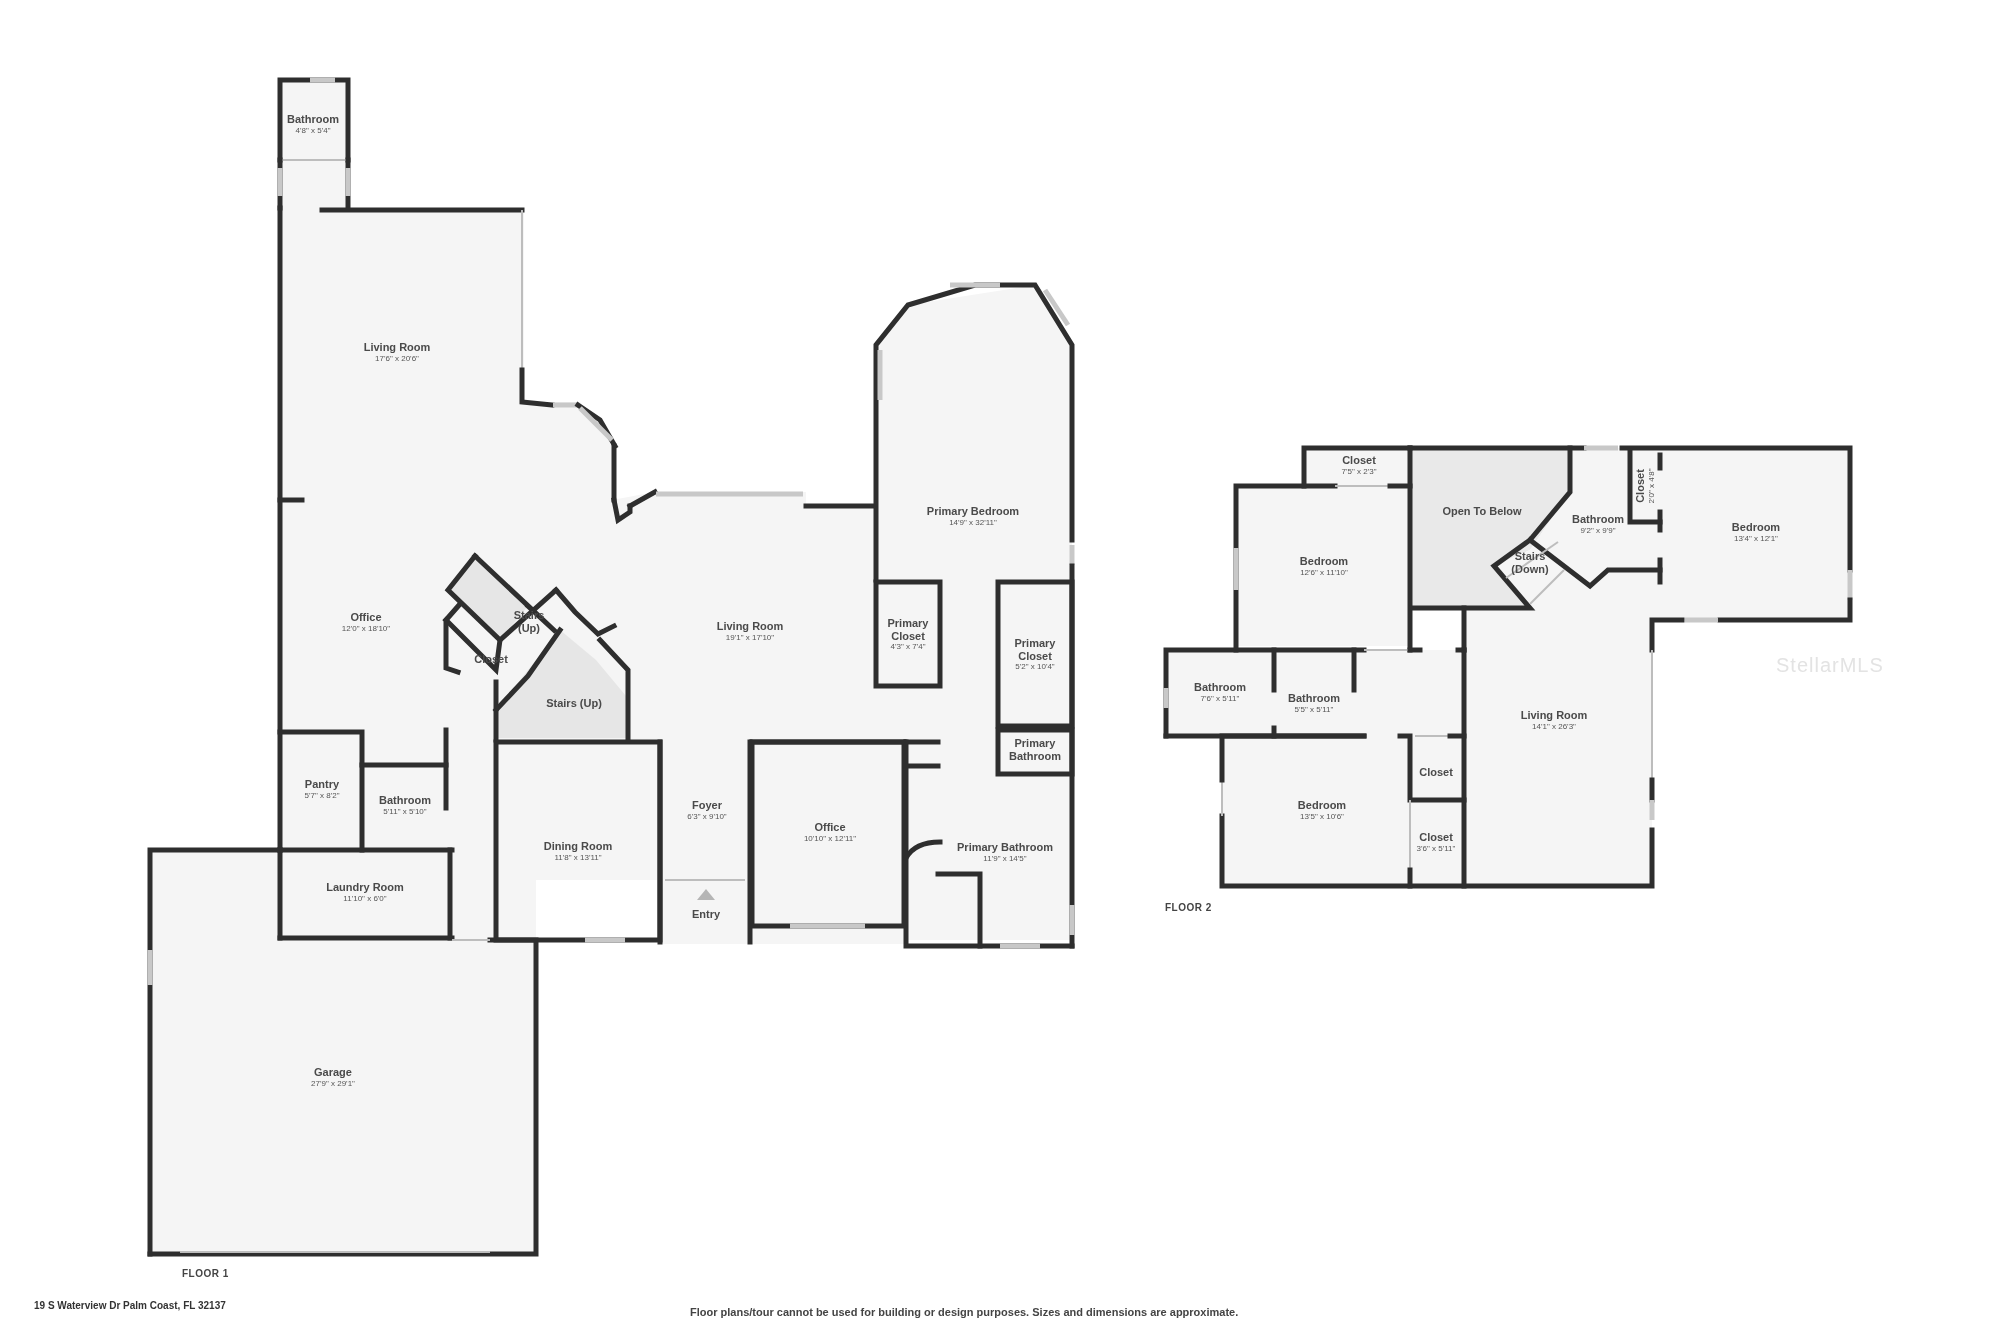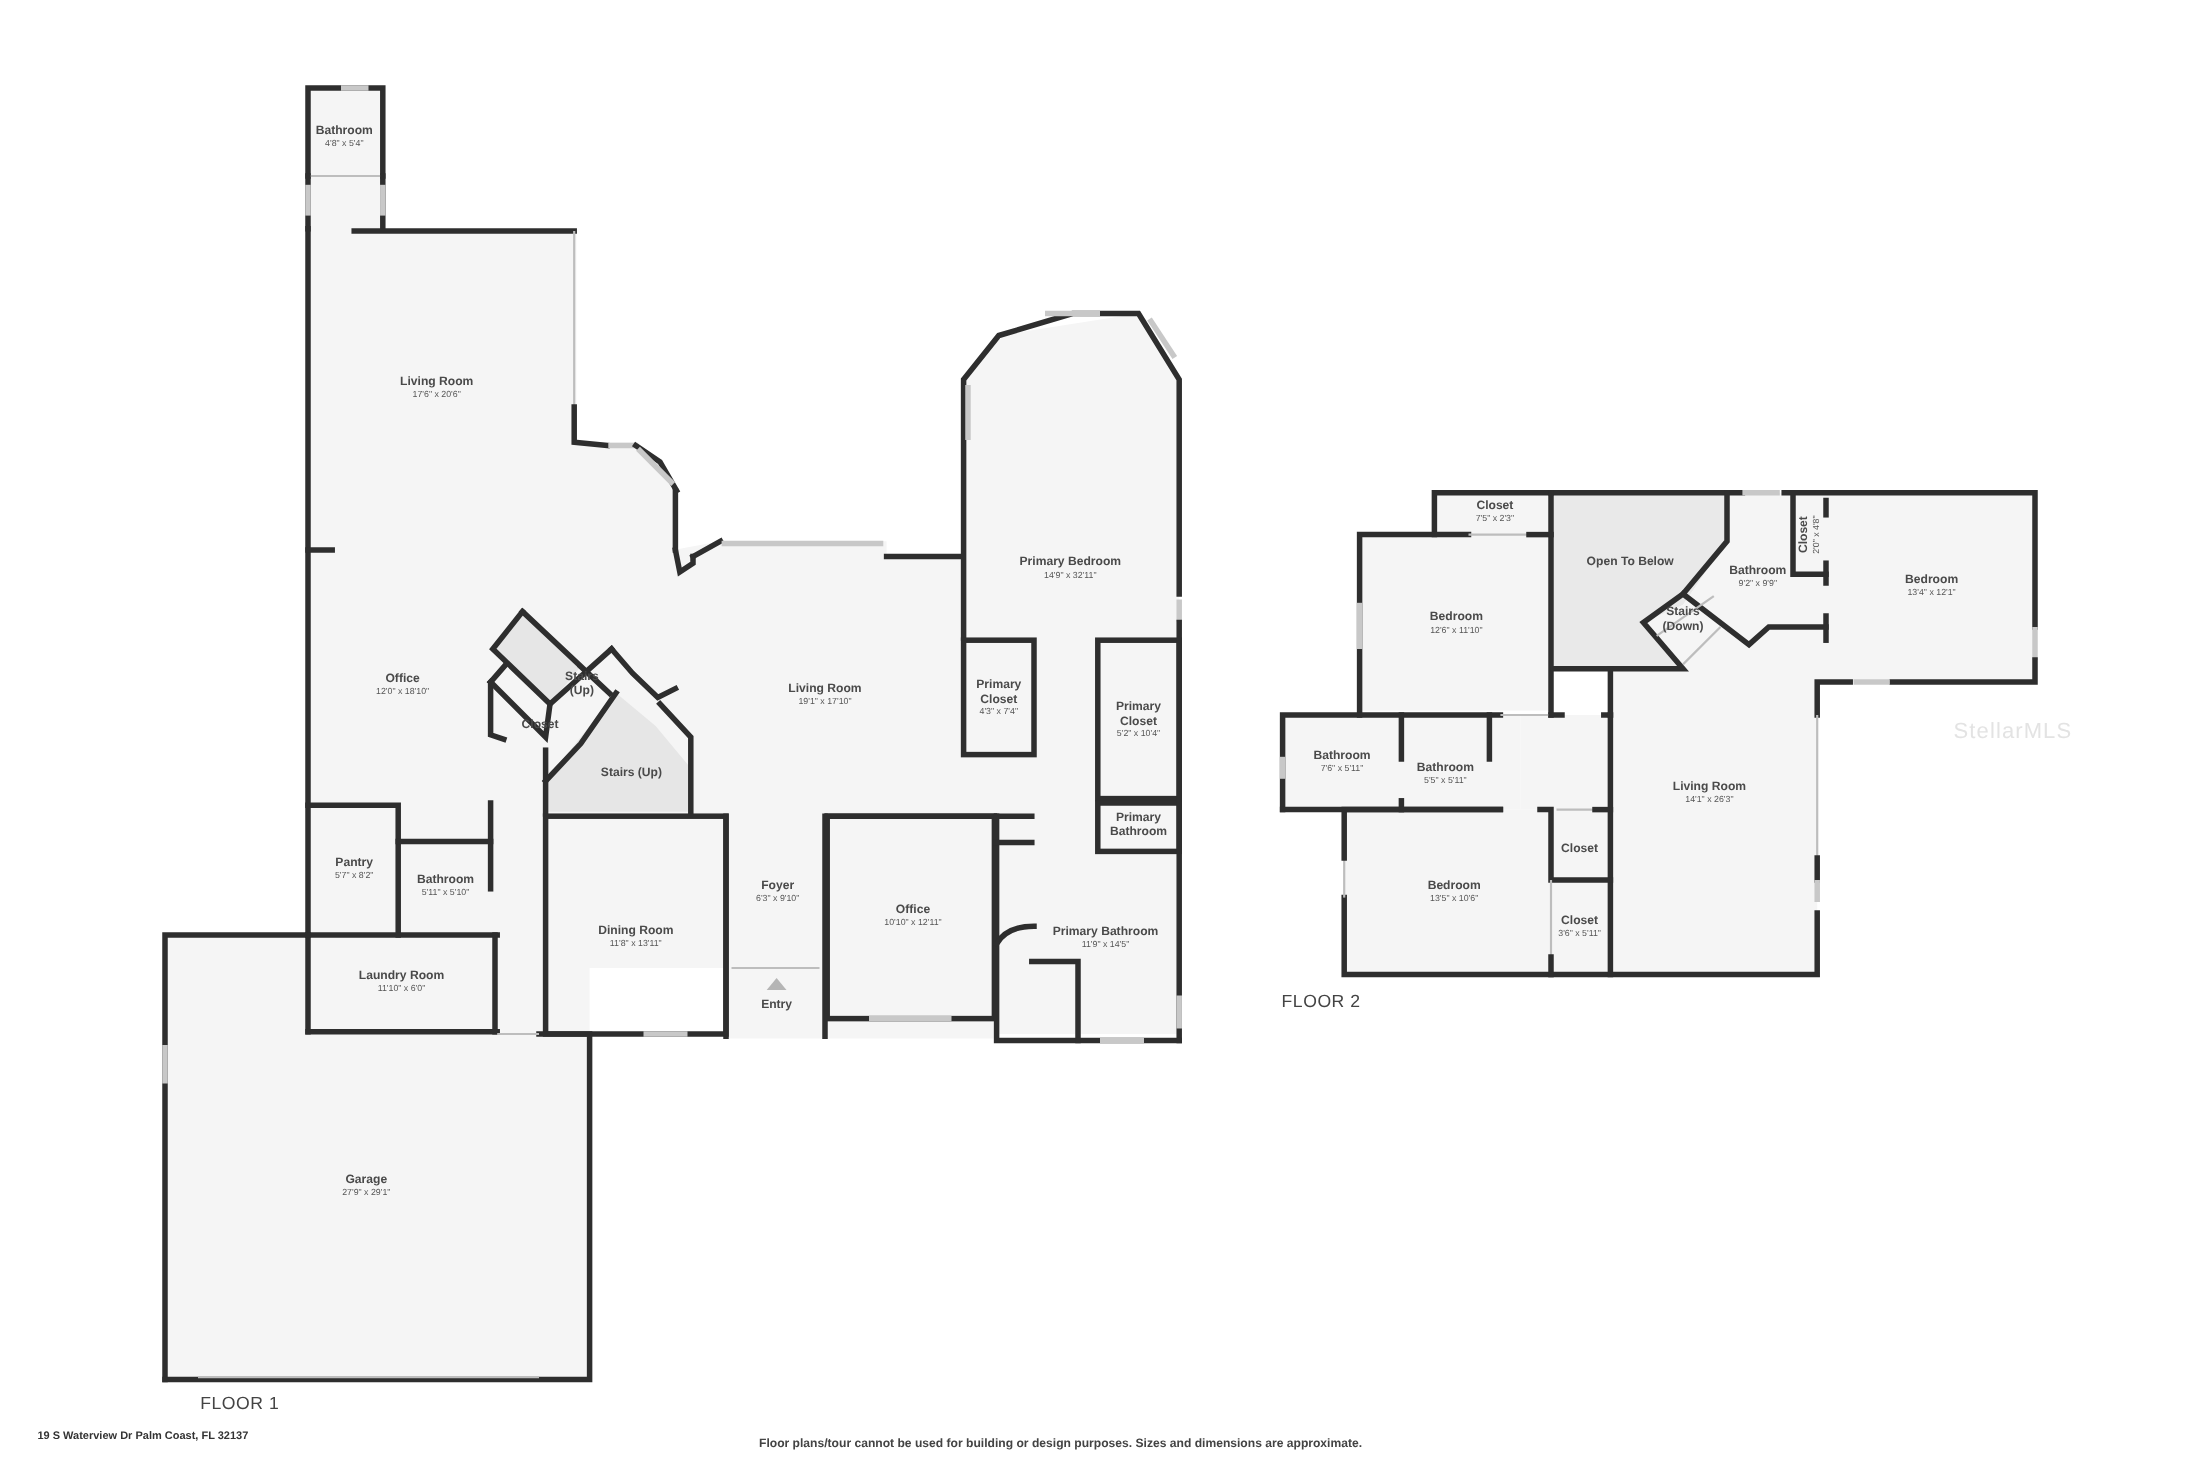--- a/index.html
+++ b/index.html
@@ -7,21 +7,21 @@
   svg.plan { position:absolute; left:0; top:0; }
   .room { fill:#f5f5f5; }
   .stairfill { fill:#e6e6e6; }
   .opengray { fill:#e9e9e9; }
   .wall { stroke:#2e2e2e; stroke-width:5; fill:none; stroke-linecap:square; }
   .thin { stroke:#bdbdbd; stroke-width:2; fill:none; }
   .win { stroke:#c8c8c8; stroke-width:5; fill:none; }
   .lbl { position:absolute; transform:translate(-50%,-50%); text-align:center; white-space:nowrap; line-height:1.15; }
   .lbl .n { font-size:11px; font-weight:bold; color:#4a4a4a; display:block; }
   .lbl .d { font-size:8px; color:#555; display:block; }
-  .floor-label { position:absolute; font-size:16px; font-weight:normal; color:#444; letter-spacing:0.5px; }
+  .floor-label { position:absolute; font-size:10px; font-weight:bold; color:#444; letter-spacing:0.5px; }
   .address { position:absolute; left:34px; top:1300px; font-size:10px; font-weight:bold; color:#333; }
   .disclaimer { position:absolute; left:690px; top:1306px; font-size:11px; font-weight:bold; color:#444; }
   .watermark { position:absolute; left:1776px; top:654px; font-size:20px; font-weight:normal; color:#e3e3e3; letter-spacing:1px; }
   .entry-arrow { position:absolute; left:697px; top:889px; width:0; height:0; border-left:9px solid transparent; border-right:9px solid transparent; border-bottom:11px solid #b5b5b5; }
   .vert { transform:translate(-50%,-50%) rotate(-90deg); }
 </style>
 </head>
 <body>
 
 <svg class="plan" width="2000" height="1332" viewBox="0 0 2000 1332">

